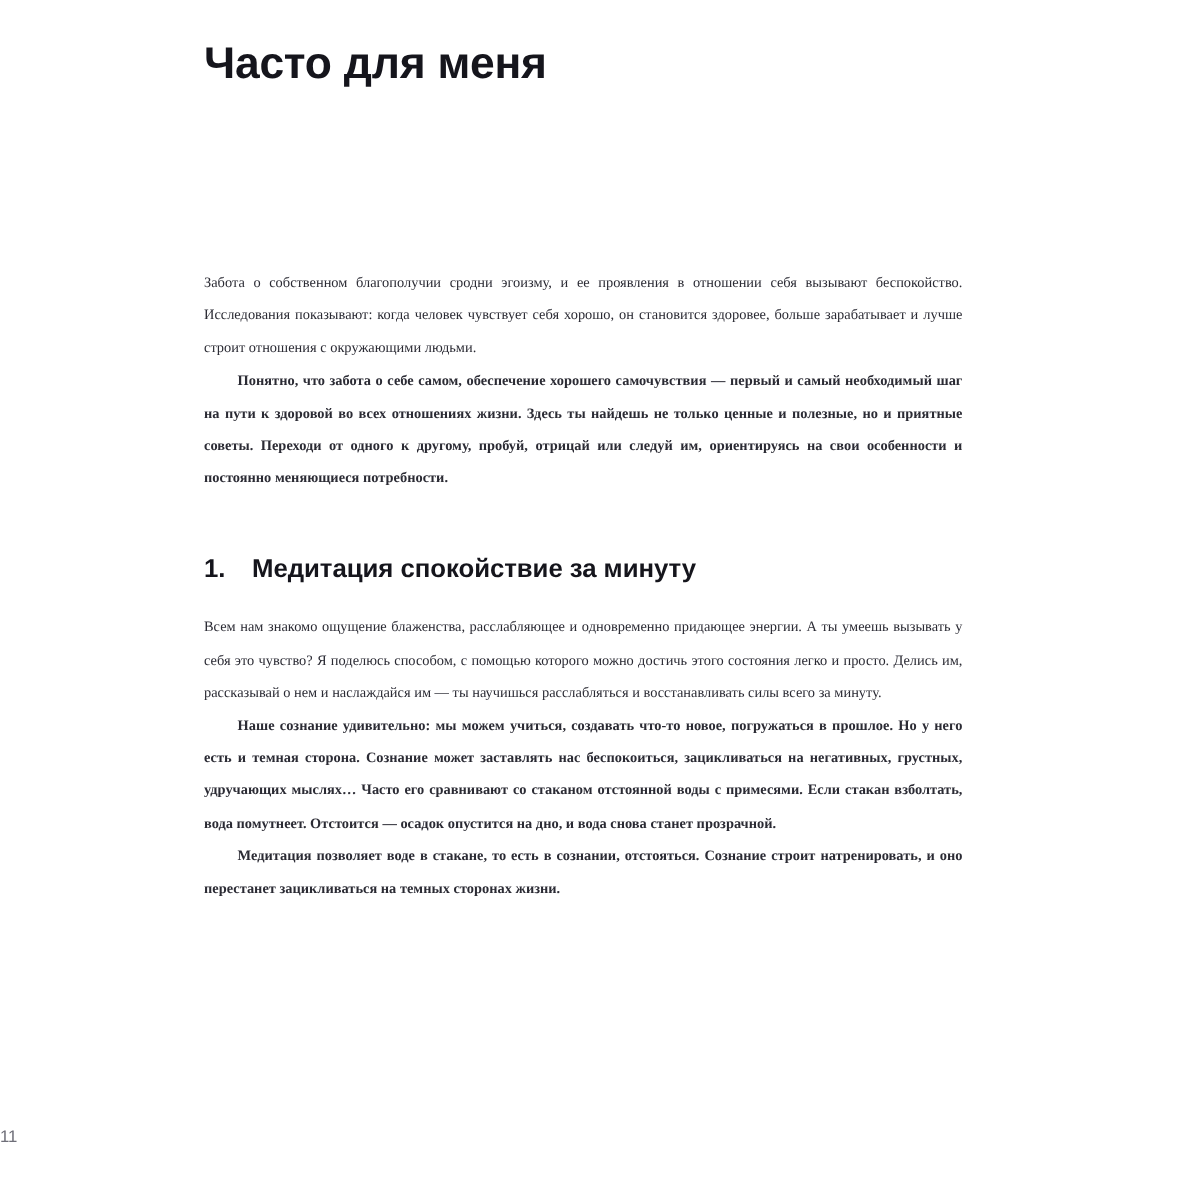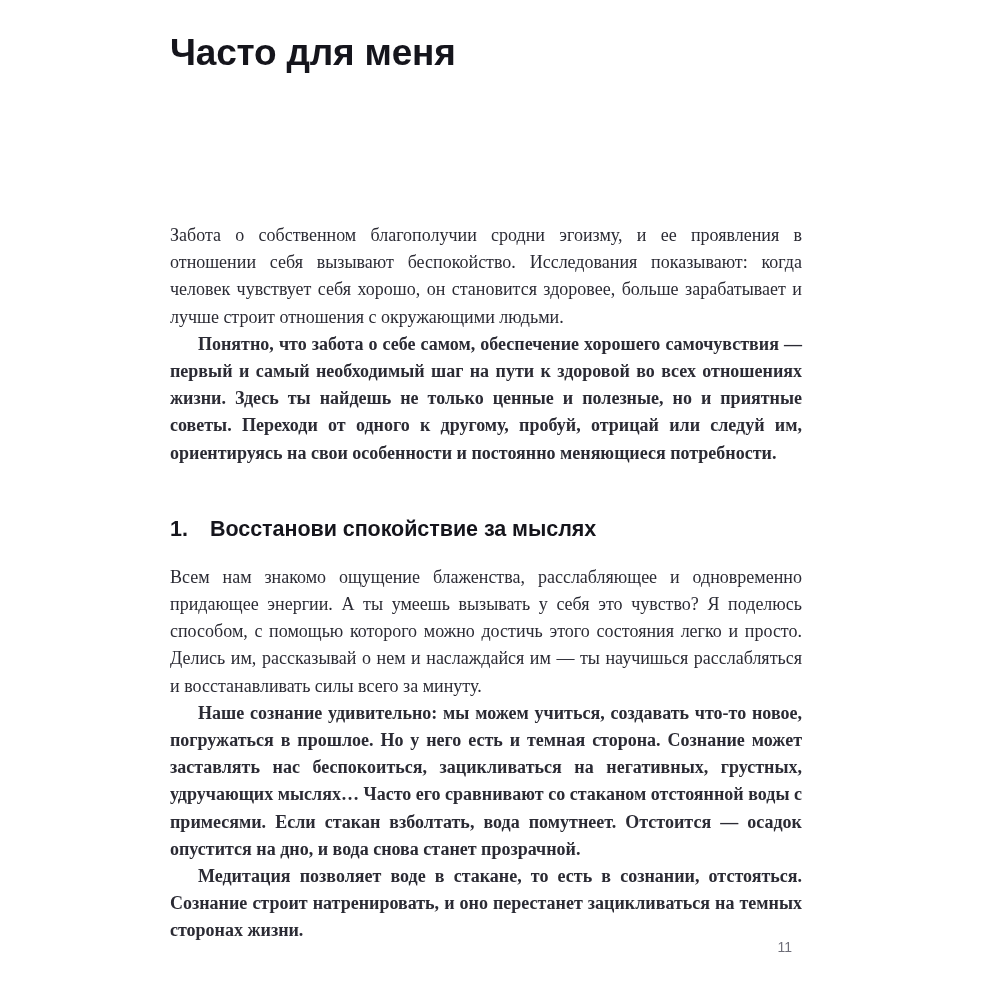--- a/index.html
+++ b/index.html
@@ -43,21 +43,21 @@
   .text-column {
     position: absolute;
     left: 170px;
     top: 222px;
     width: 632px;
   }
 
   .body-par {
     margin: 0;
     font-family: "Liberation Serif", "DejaVu Serif", serif;
-    font-size: 18px;
+    font-size: 12px;
     line-height: 27.2px;
     color: #2b2b34;
     text-align: justify;
     text-justify: inter-word;
     hyphens: manual;
     -webkit-hyphens: manual;
   }
 
   .body-par.indent {
     text-indent: 28px;
@@ -95,21 +95,21 @@
 
   .gap-before-heading { height: 47px; }
   .gap-after-heading  { height: 20px; }
 
   
   .page-number {
     position: absolute;
     left: 0;
     top: 938px;
     width: 792px;
-    text-align: right;
+    text-align: left;
     font-family: "Liberation Sans", "DejaVu Sans", sans-serif;
     font-size: 14px;
     line-height: 18px;
     color: #6e6e78;
     margin: 0;
   }
 </style>
 </head>
 <body>
 
@@ -120,21 +120,21 @@
   <div class="text-column">
 
     <p class="body-par">Забота о собственном благополучии сродни эгоизму, и ее проявления в отношении себя вызывают беспокойство. Исследования показывают: когда человек чувствует себя хорошо, он становится здоровее, больше зарабатывает и лучше строит отношения с окружающими людьми.</p>
 
     <p class="body-par indent">Понятно, что забота о себе самом, обеспечение хорошего самочувствия — первый и самый необходимый шаг на пути к здоровой во всех отношениях жизни. Здесь ты найдешь не только ценные и полезные, но и приятные советы. Переходи от одного к другому, пробуй, отрицай или следуй им, ориентируясь на свои особенности и постоянно меняющиеся потребности.</p>
 
     <div class="gap-before-heading"></div>
 
     <h2 class="section-heading">
       <span class="section-number">1.</span>
-      <span class="section-title-text">Восстанови спокойствие за мыслях</span>
+      <span class="section-title-text">Медитация спокойствие за минуту</span>
     </h2>
 
     <div class="gap-after-heading"></div>
 
     <p class="body-par">Всем нам знакомо ощущение блаженства, расслабляющее и одновременно придающее энергии. А ты умеешь вызывать у себя это чувство? Я поделюсь способом, с помощью которого можно достичь этого состояния легко и просто. Делись им, рассказывай о нем и наслаждайся им — ты научишься расслабляться и восстанавливать силы всего за минуту.</p>
 
     <p class="body-par indent">Наше сознание удивительно: мы можем учиться, создавать что-то новое, погружаться в прошлое. Но у него есть и темная сторона. Сознание может заставлять нас беспокоиться, зацикливаться на негативных, грустных, удручающих мыслях… Часто его сравнивают со стаканом отстоянной воды с примесями. Если стакан взболтать, вода помутнеет. Отстоится — осадок опустится на дно, и вода снова станет прозрачной.</p>
 
     <p class="body-par indent last-ragged">Медитация позволяет воде в стакане, то есть в сознании, отстояться. Сознание строит натренировать, и оно перестанет зацикливаться на темных сторонах жизни.</p>
 

